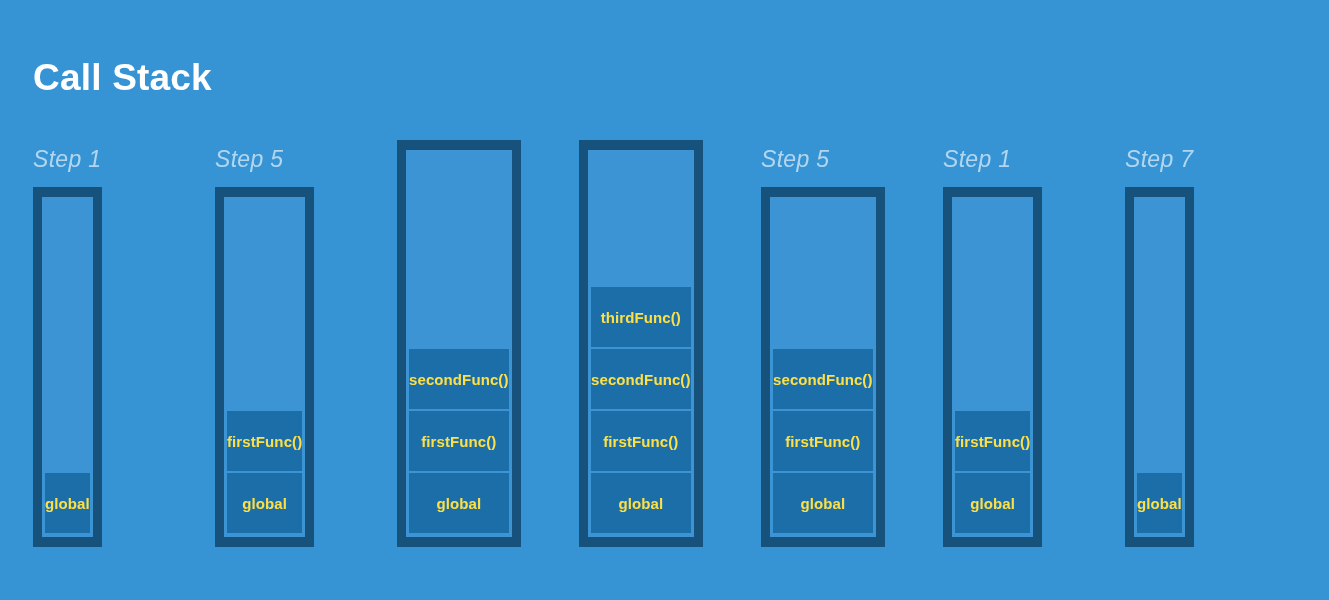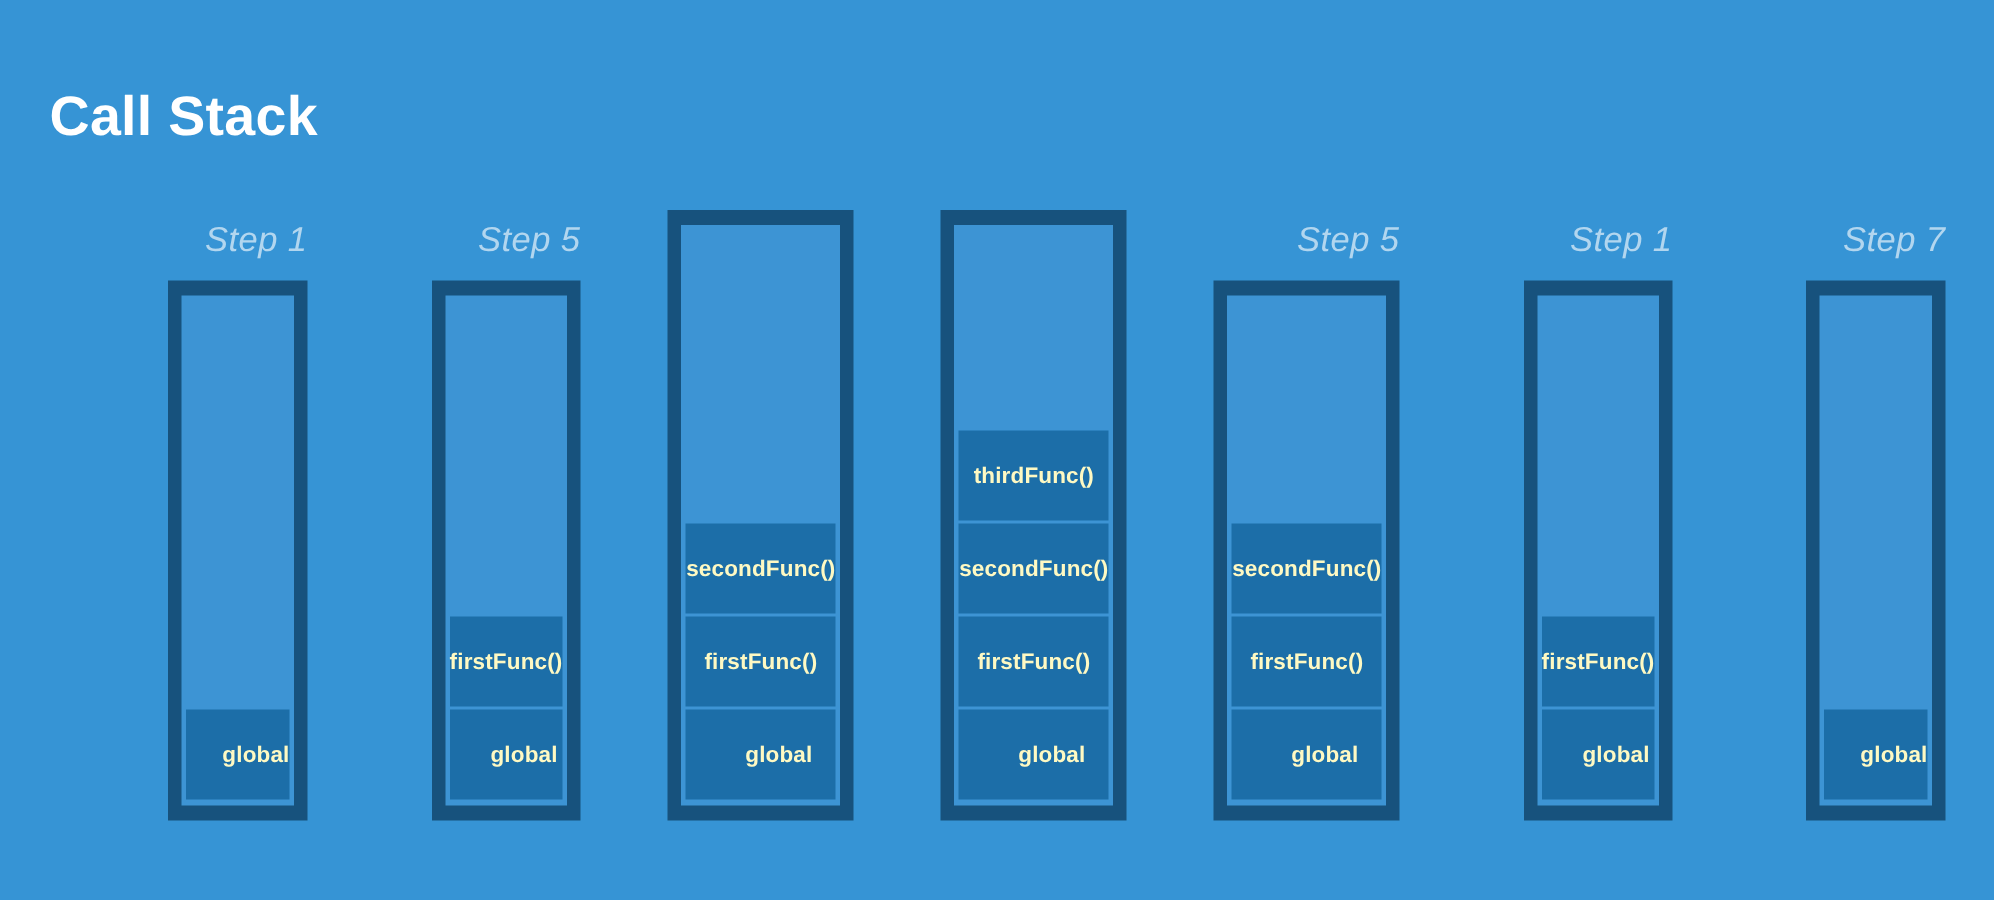--- a/index.html
+++ b/index.html
@@ -40,21 +40,21 @@
     flex-direction: row;
     justify-content: space-between;
     align-items: flex-start;
   }
 
   .step-column {
     width: 172px;
     height: 407px;
     display: flex;
     flex-direction: column;
-    align-items: flex-end;
+    align-items: flex-start;
   }
 
   .step-label {
     height: 47px;
     line-height: 38px;
     text-align: center;
     font-size: 23px;
     font-style: italic;
     font-weight: 400;
     color: rgba(255, 255, 255, 0.62);
@@ -76,34 +76,33 @@
     background: #3d94d4;
     display: flex;
     flex-direction: column;
     justify-content: flex-end;
     padding: 3px 3px 4px 3px;
   }
 
   .stack-frame {
     height: 60px;
     background: #1c6ea8;
-    color: #fef9c3;
+    color: #fde047;
     font-size: 15px;
     font-weight: bold;
     letter-spacing: 0.1px;
     display: flex;
     align-items: center;
     justify-content: center;
     margin-bottom: 2px;
     white-space: nowrap;
   }
 
   .stack-frame:last-child {
     margin-bottom: 0;
-    padding-left: 24px;
   }
 </style>
 </head>
 <body>
 
 <div id="page-title">Call Stack</div>
 
 <div id="steps-row">
     <div class="step-column">
       <div class="step-label">Step 1</div>

